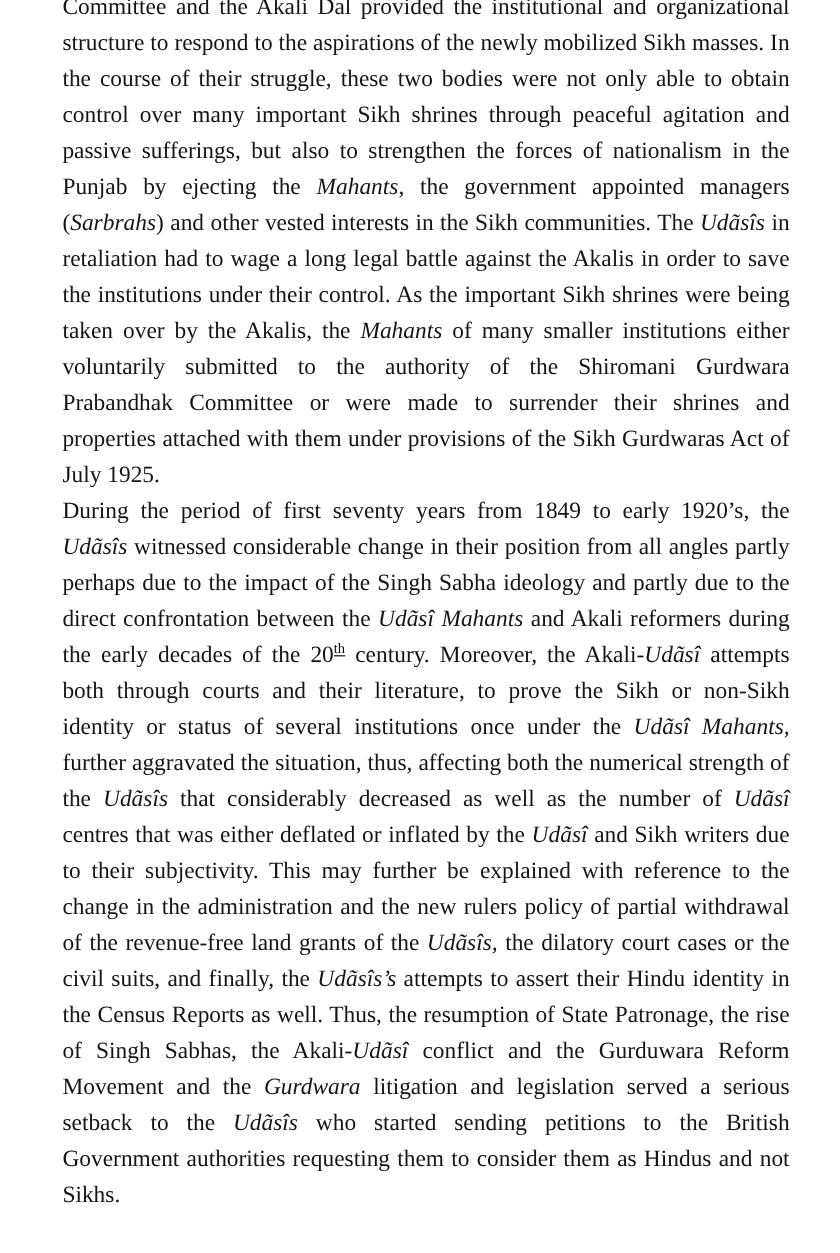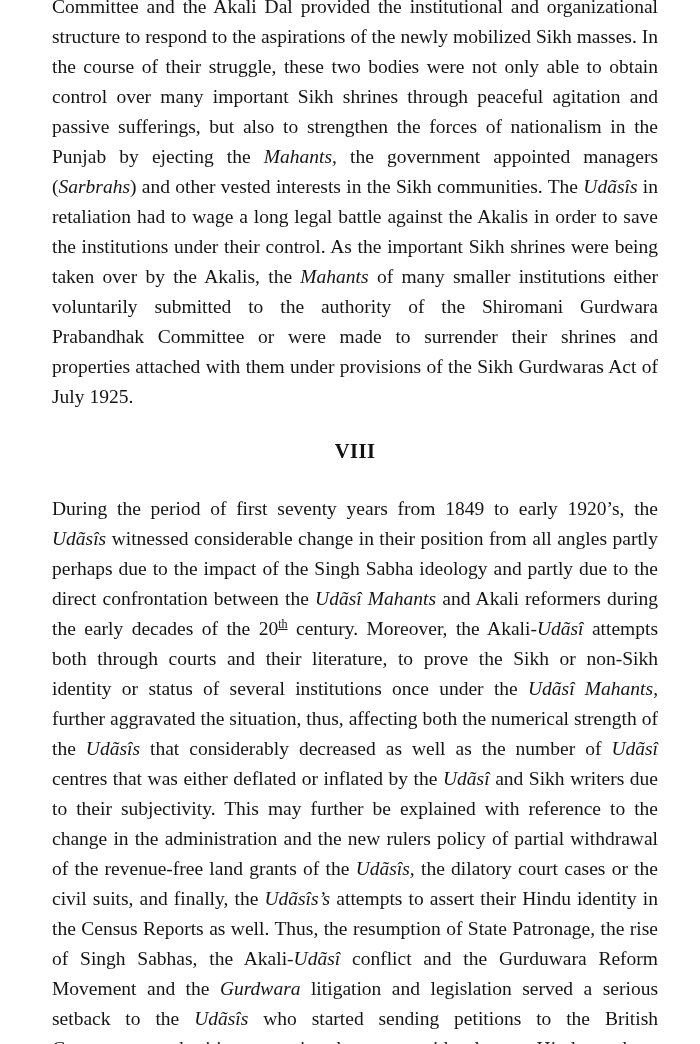--- a/index.html
+++ b/index.html
@@ -42,16 +42,15 @@
     line-height: 0;
     text-decoration: underline;
   }
 </style>
 </head>
 <body>
 
 <div class="page">
   <div class="text-block">
       <p class="para"><span>Committee and the Akali Dal provided the institutional and organizational structure to respond to the aspirations of the newly mobilized Sikh masses. In the course of their struggle, these two bodies were not only able to obtain control over many important Sikh shrines through peaceful agitation and passive sufferings, but also to strengthen the forces of nationalism in the Punjab by ejecting the </span><span class="it">Mahants</span><span>, the government appointed managers (</span><span class="it">Sarbrahs</span><span>) and other vested interests in the Sikh communities. The </span><span class="it">Udãsîs</span><span> in retaliation had to wage a long legal battle against the Akalis in order to save the institutions under their control. As the important Sikh shrines were being taken over by the Akalis, the </span><span class="it">Mahants</span><span> of many smaller institutions either voluntarily submitted to the authority of the Shiromani Gurdwara Prabandhak Committee or were made to surrender their shrines and properties attached with them under provisions of the Sikh Gurdwaras Act of July 1925.</span></p>
-      <h2 class="heading">VIII</h2>
       <p class="para"><span>During the period of first seventy years from 1849 to early 1920’s, the </span><span class="it">Udãsîs</span><span> witnessed considerable change in their position from all angles partly perhaps due to the impact of the Singh Sabha ideology and partly due to the direct confrontation between the </span><span class="it">Udãsî Mahants</span><span> and Akali reformers during the early decades of the 20</span><sup>th</sup><span> century. Moreover, the Akali-</span><span class="it">Udãsî</span><span> attempts both through courts and their literature, to prove the Sikh or non-Sikh identity or status of several institutions once under the </span><span class="it">Udãsî Mahants</span><span>, further aggravated the situation, thus, affecting both the numerical strength of the </span><span class="it">Udãsîs</span><span> that considerably decreased as well as the number of </span><span class="it">Udãsî</span><span> centres that was either deflated or inflated by the </span><span class="it">Udãsî</span><span> and Sikh writers due to their subjectivity. This may further be explained with reference to the change in the administration and the new rulers policy of partial withdrawal of the revenue-free land grants of the </span><span class="it">Udãsîs,</span><span> the dilatory court cases or the civil suits, and finally, the </span><span class="it">Udãsîs’s</span><span> attempts to assert their Hindu identity in the Census Reports as well. Thus, the resumption of State Patronage, the rise of Singh Sabhas, the Akali-</span><span class="it">Udãsî</span><span> conflict and the Gurduwara Reform Movement and the </span><span class="it">Gurdwara</span><span> litigation and legislation served a serious setback to the </span><span class="it">Udãsîs</span><span> who started sending petitions to the British Government authorities requesting them to consider them as Hindus and not Sikhs.</span></p>
     </div>
 </div>
 
 </body></html>

